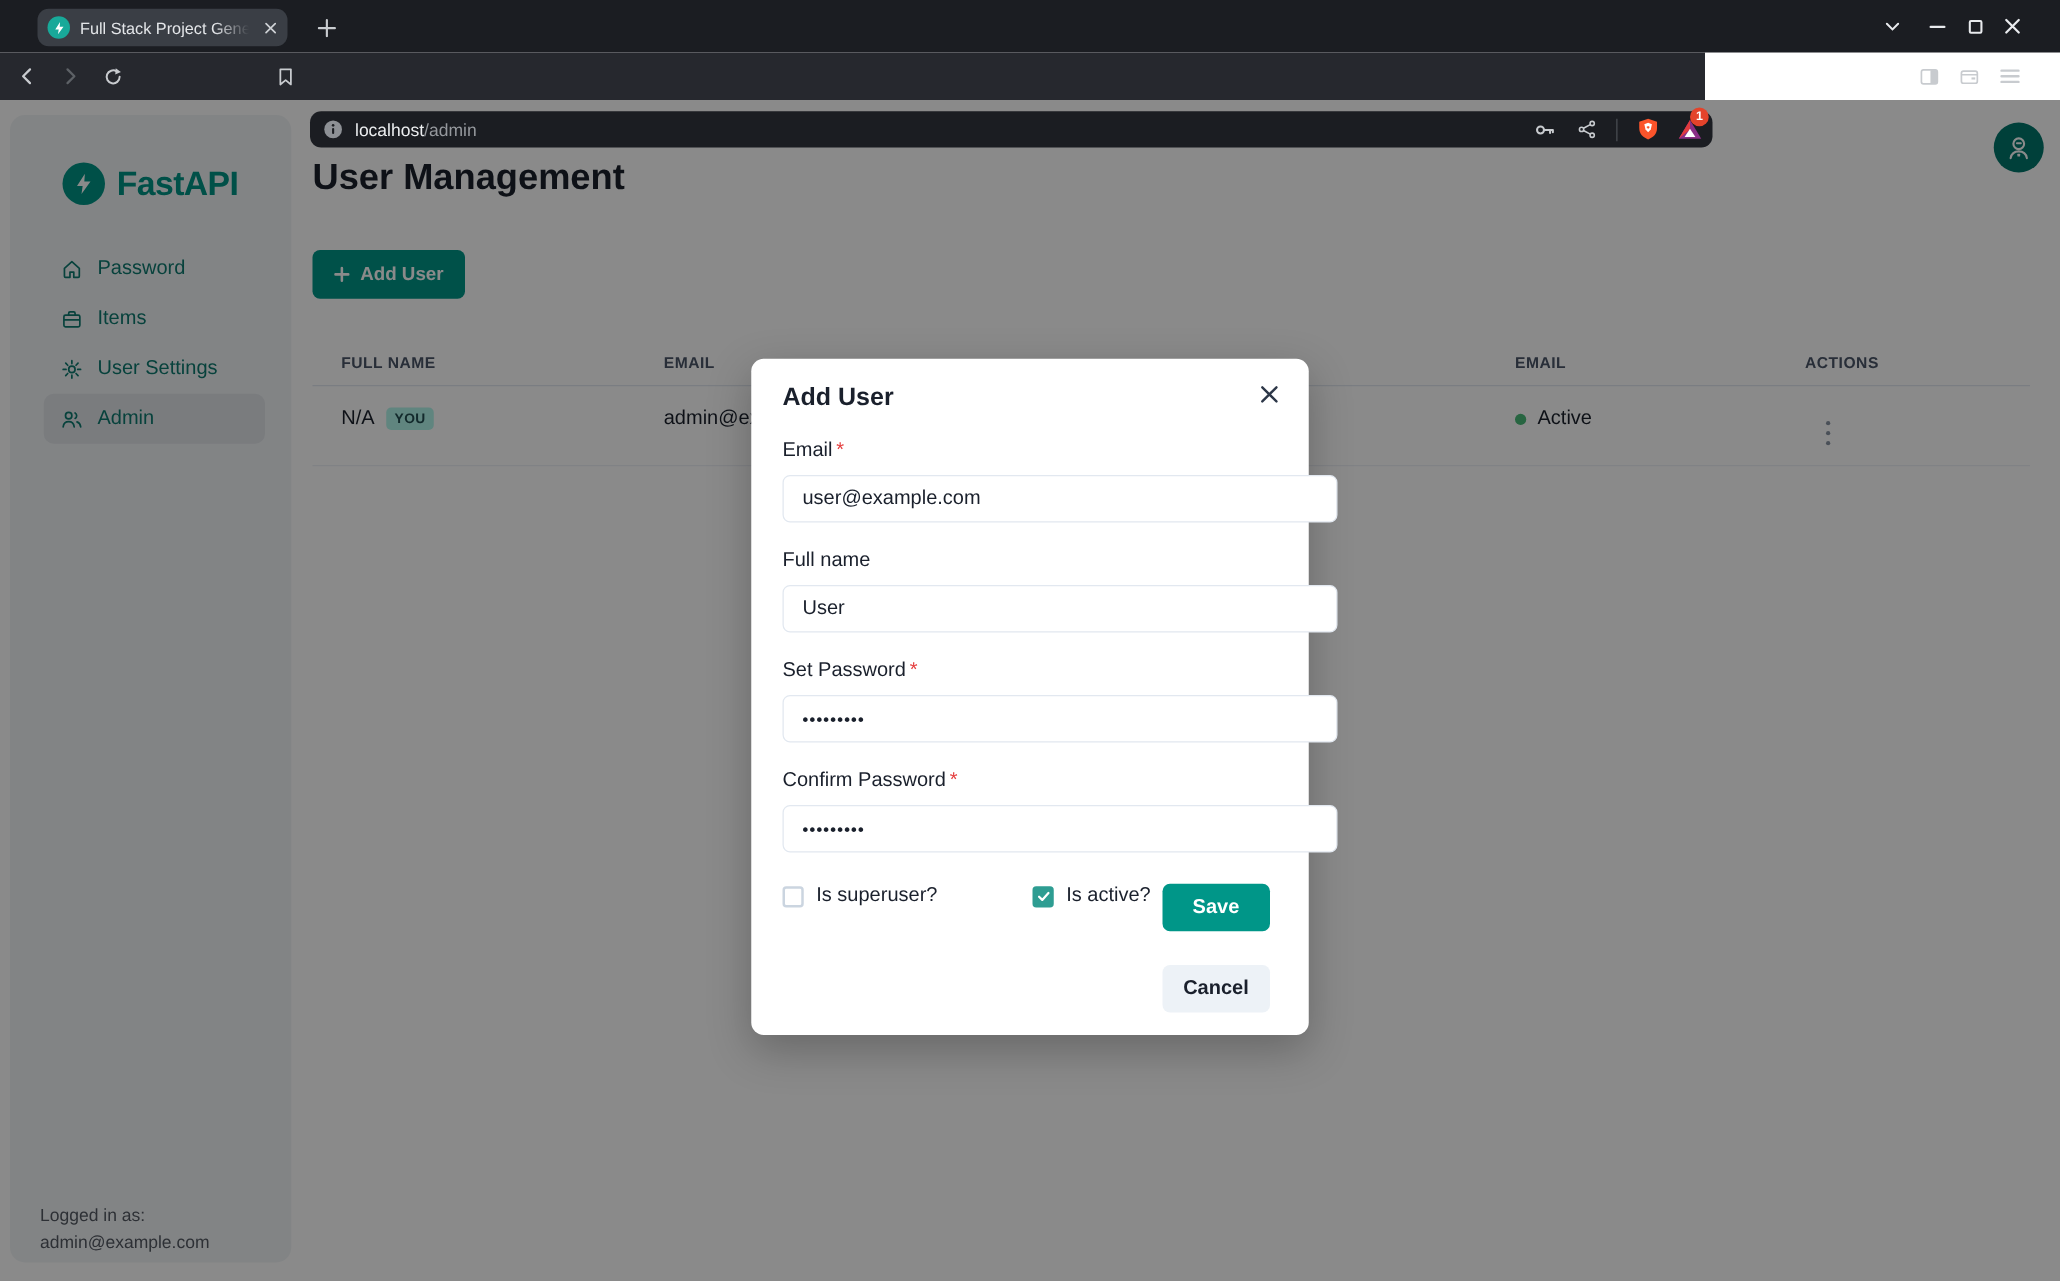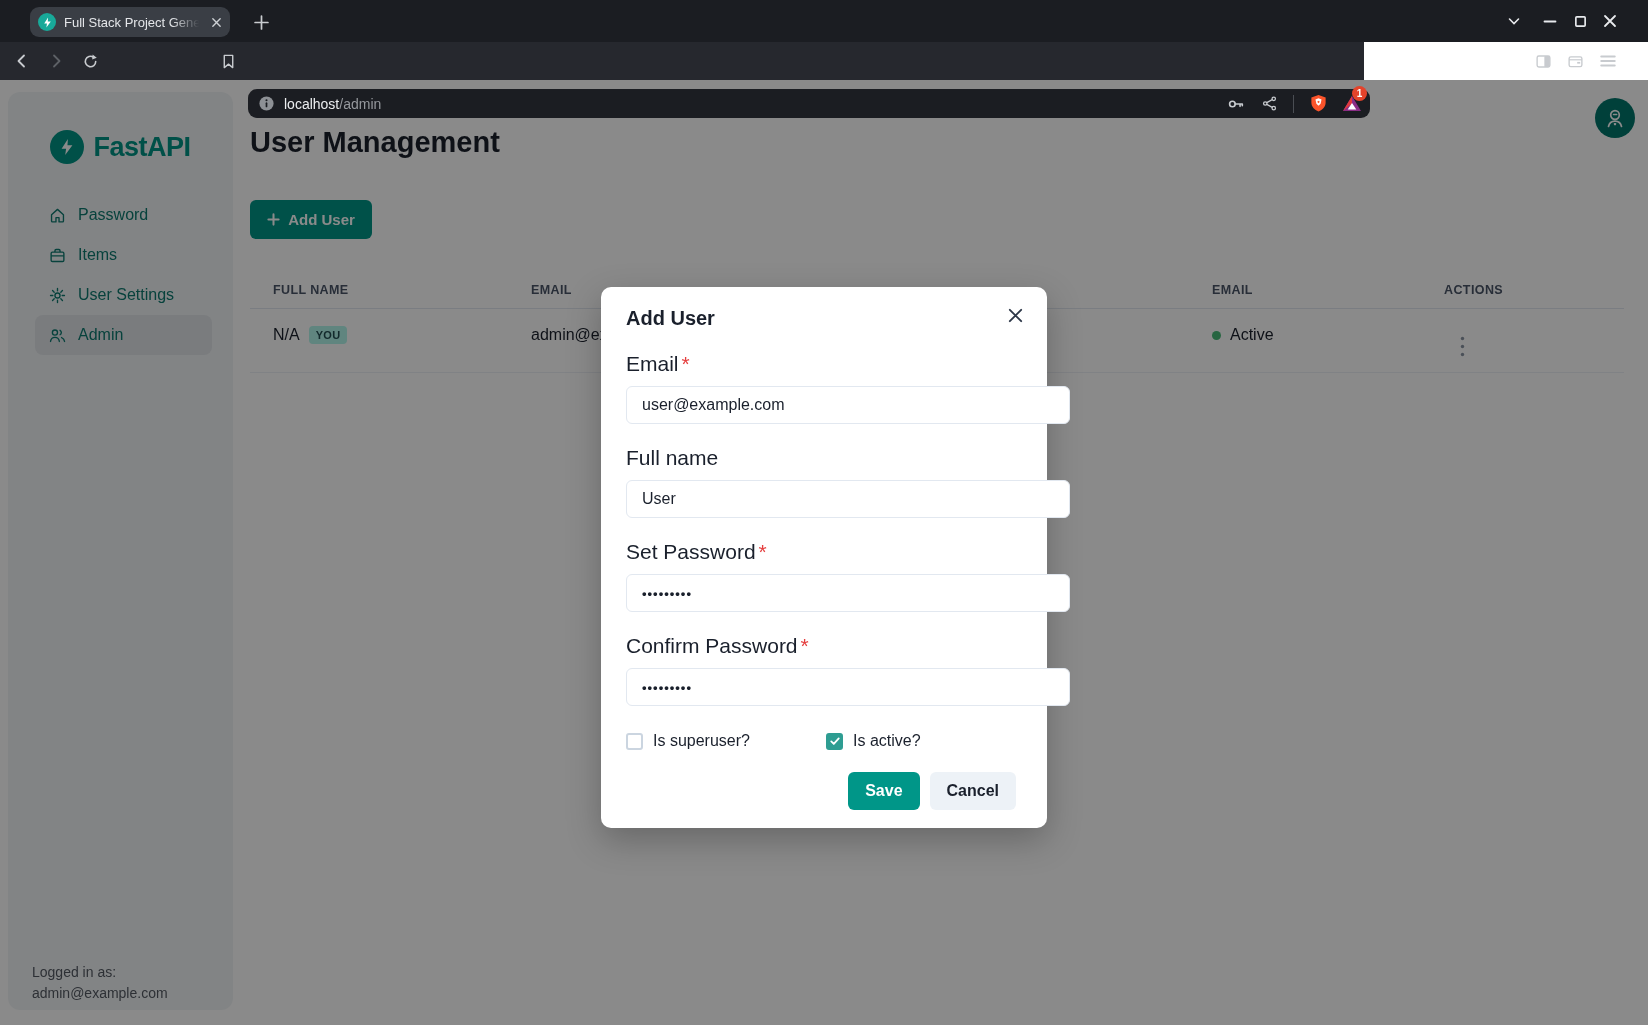--- a/index.html
+++ b/index.html
@@ -47,30 +47,30 @@
   #kebab { position:absolute; left:1450px; top:250px; width:24px; height:32px; display:flex; align-items:center; justify-content:center; }
 
   #avatar { position:absolute; left:1595px; top:18px; width:40px; height:40px; border-radius:50%; background:#00766C; display:flex; align-items:center; justify-content:center; }
 
   
   #overlay { position:absolute; left:0; top:80px; width:1648px; height:945px; background:rgba(0,0,0,0.46); z-index:5; }
   #modal { position:absolute; left:601px; top:287px; width:446px; height:541px; background:#fff; border-radius:10px; box-shadow:0 12px 34px rgba(0,0,0,.25); z-index:10; padding:18px 25px; }
   #modal-title { font-size:20px; font-weight:700; color:#1A202C; margin-top:2px; }
   #modal-close { position:absolute; right:18px; top:14px; width:28px; height:28px; display:flex; align-items:center; justify-content:center; color:#2D3748; border-radius:6px; }
   .field { margin-top:22px; }
-  .field-label { font-size:21px; color:#1A202C; }
+  .field-label { font-size:16px; color:#1A202C; }
   .req { color:#E53E3E; margin-left:3px; }
   .input { width:444px; height:38px; margin-top:10px; border:1px solid #E2E8F0; border-radius:6px; padding:0 15px; font-size:16px; color:#1A202C; font-family:inherit; background:#fff; outline:none; display:block; }
   .input.masked { font-size:13px; letter-spacing:1px; font-weight:700; }
   .checks { display:flex; margin-top:26px; }
   .check-item { display:flex; align-items:center; gap:10px; font-size:16px; color:#1A202C; }
   .check-item.first { width:200px; }
   .cbox { width:17px; height:17px; border-radius:3px; border:2px solid #CBD5E0; background:#fff; flex:none; }
   .cbox.checked { border-color:#2E9D92; background:#2E9D92; display:flex; align-items:center; justify-content:center; }
-  .modal-actions { position:absolute; right:31px; bottom:18px; display:flex; gap:10px; }
+  .modal-actions { position:absolute; right:31px; bottom:18px; display:flex; gap:27px;flex-direction:column; }
   .btn { height:38px; border:none; border-radius:6px; font-size:16px; font-weight:600; font-family:inherit; padding:0 17px; }
   .btn-save { background:#009688; color:#fff; }
   .btn-cancel { background:#EDF2F7; color:#1A202C; }
 
   svg { display:block; }
 </style>
 </head>
 <body>
 
 <div id="titlebar">

